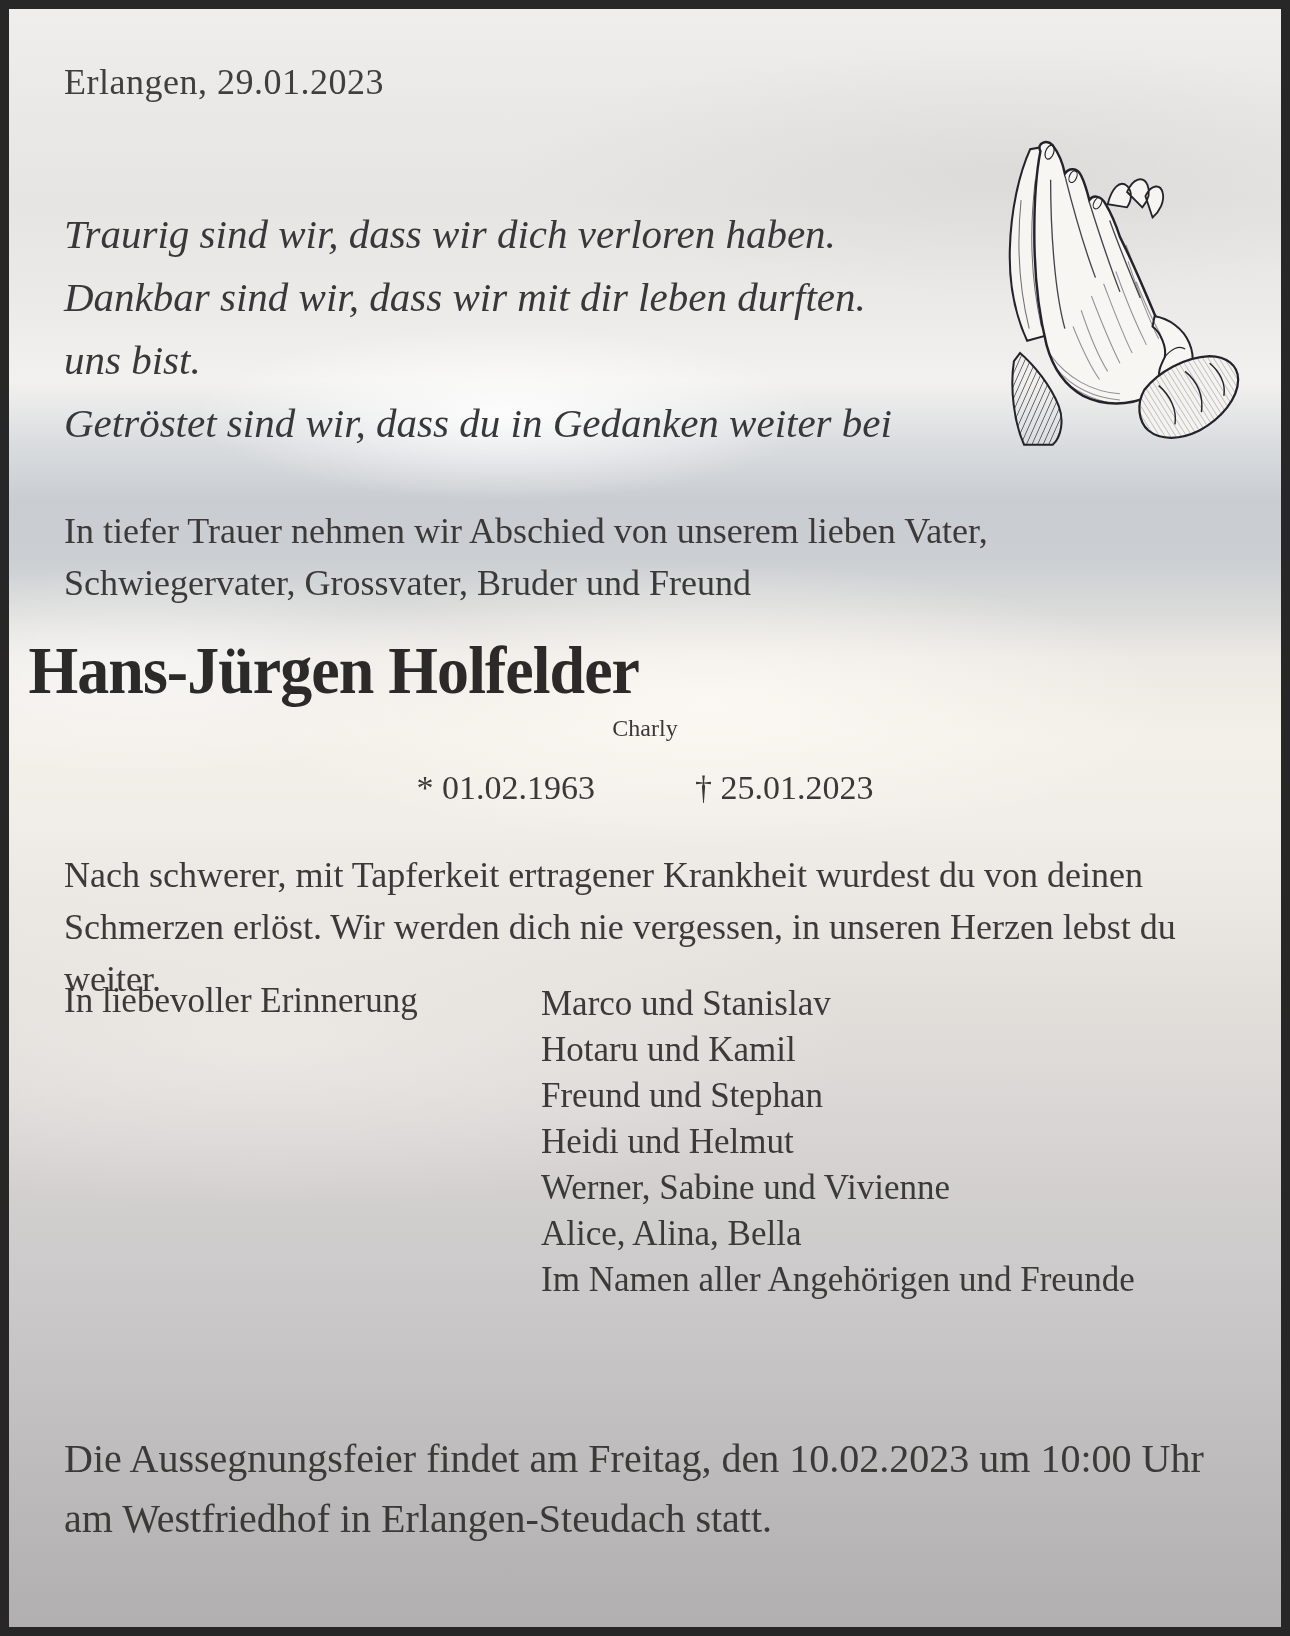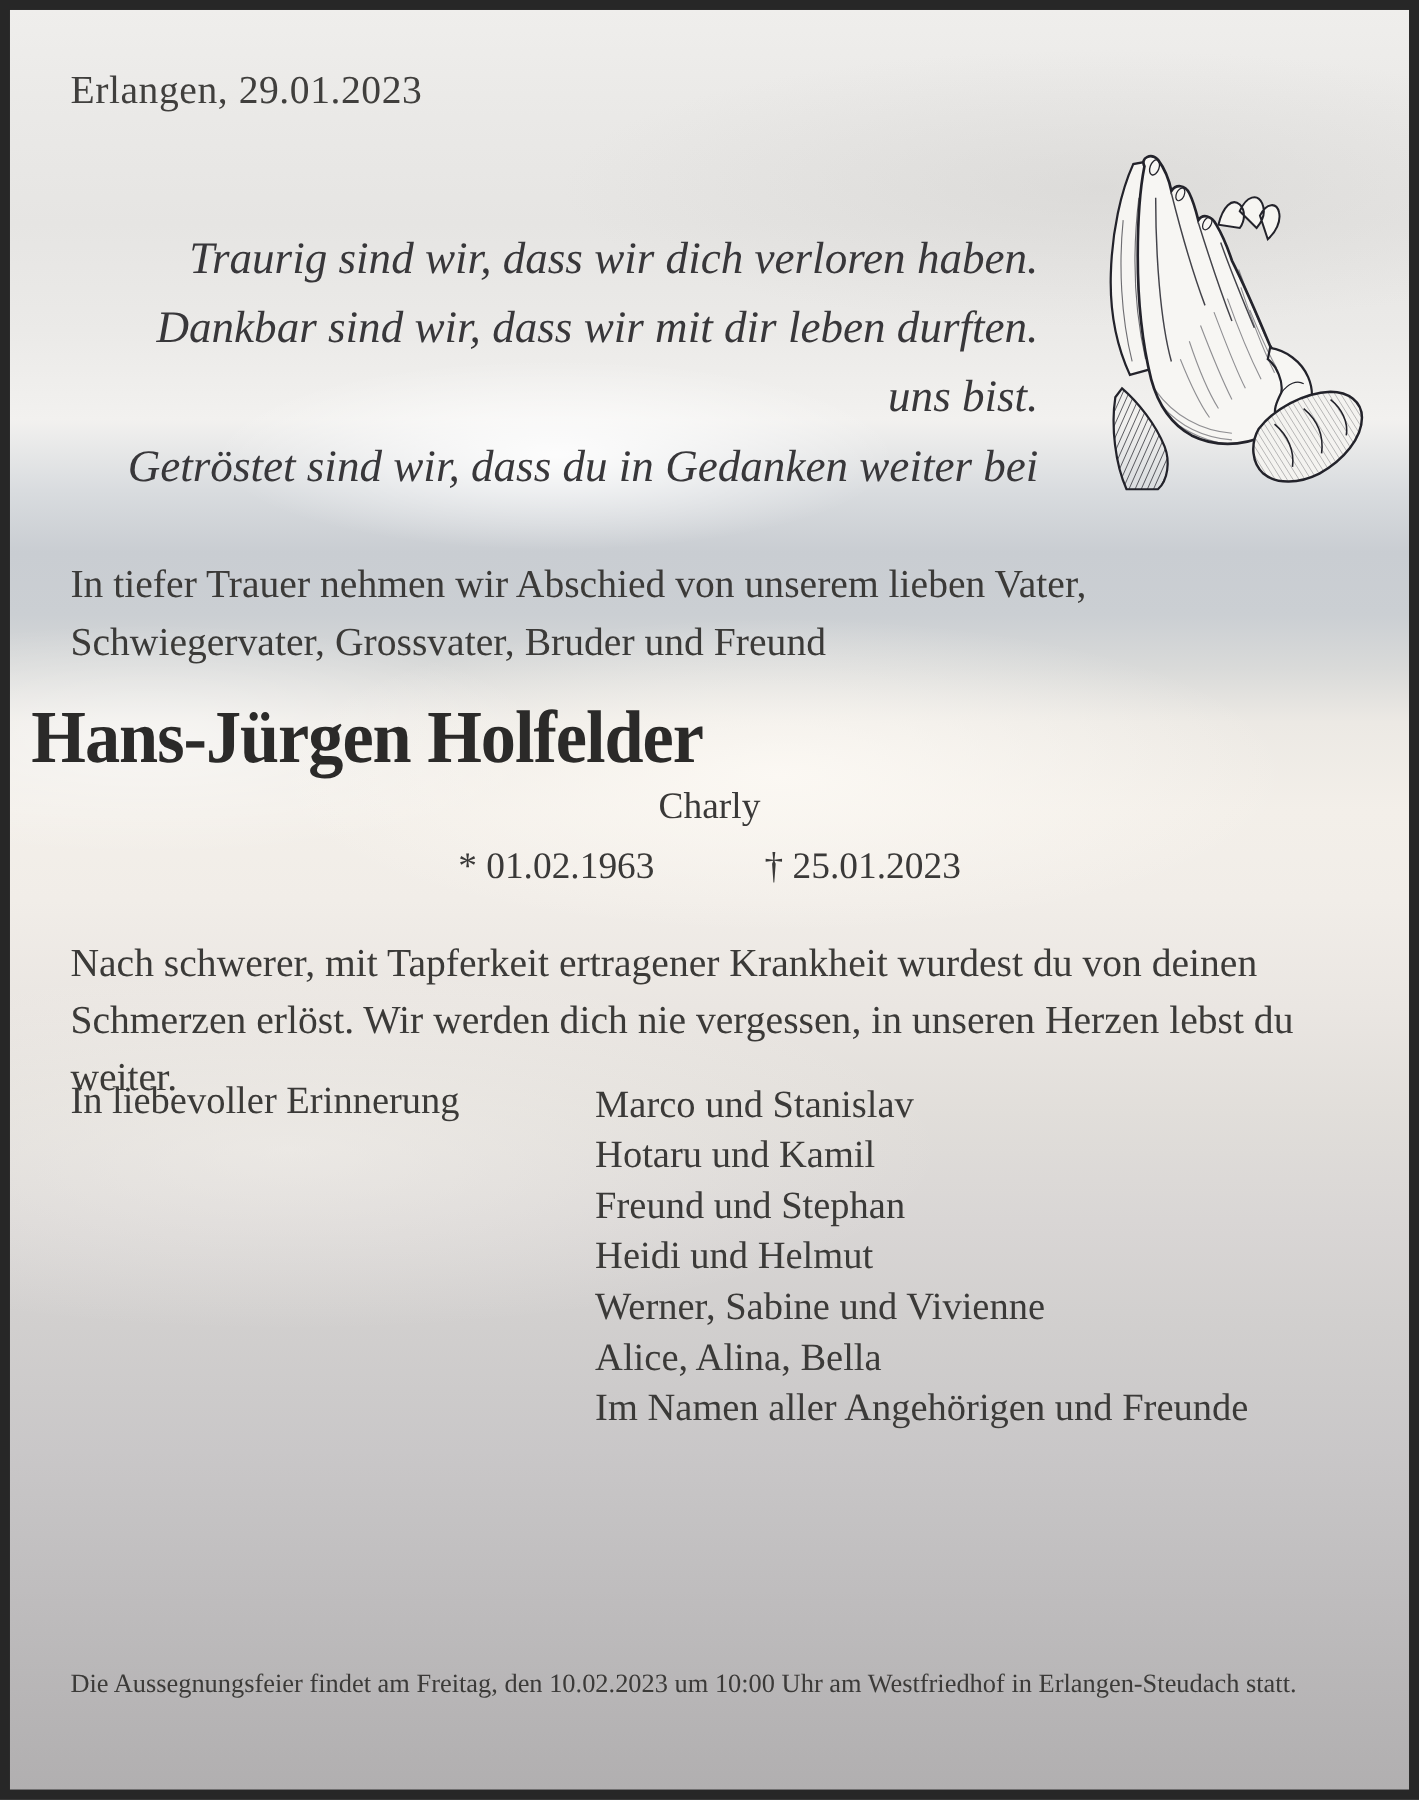--- a/index.html
+++ b/index.html
@@ -24,63 +24,63 @@
         #d9dad9 37%, #ece9e4 40%, #f3efe9 45%, #f1ede8 50%,
         #eae6e2 56%, #e1deda 62%, #d9d6d5 68%, #d1cfce 74%,
         #c9c7c8 81%, #c0bebf 88%, #b7b5b6 95%, #b1afb0 100%);
   }
   .dateline {
     position:absolute; left:55px; top:52px;
     font-size:36px; letter-spacing:.5px; color:#403f3d;
   }
   .poem {
     position:absolute; left:55px; top:194px; width:880px;
-    font-style:italic; font-size:41px; line-height:63px; color:#38373a;text-align:right;
+    font-style:italic; font-size:41px; line-height:63px; color:#38373a;
   }
   .hands {
     position:absolute; left:996px; top:130px;
     width:238px; height:318px;
   }
   .intro {
     position:absolute; left:55px; top:496px; width:1085px;
     font-size:36px; line-height:52px;
   }
   .name-row {
     position:absolute; left:0; top:622px; width:100%;
   }
   .name-row .big {
     display:inline-block;
     font-size:68px; font-weight:700; color:#2b2a29;
     letter-spacing:-1px;
     transform:scaleX(.94);
   }
   .nickname {
     position:absolute; left:0; top:706px; width:100%;
-    text-align:center; font-size:34px; color:#3a3938;
+    text-align:center; font-size:24px; color:#3a3938;
   }
   .dates {
     position:absolute; left:0; top:760px; width:100%;
     display:flex; justify-content:center; gap:100px;
     font-size:34px; color:#3a3938;
   }
   .tribute {
     position:absolute; left:55px; top:840px; width:1150px;
     font-size:36px; line-height:52px;
   }
   .remembrance {
     position:absolute; left:55px; top:972px;
     font-size:35px;
   }
   .mourners {
     position:absolute; left:532px; top:972px; width:700px;
     font-size:35px; line-height:46px;
   }
   .service {
-    position:absolute; left:55px; top:1492px; width:1165px;
-    font-size:24px; line-height:60px;
+    position:absolute; left:55px; top:1420px; width:1165px;
+    font-size:40px; line-height:60px;
   }
 </style>
 </head>
 <body>
 
 <div class="page">
 
   <div class="dateline">Erlangen, 29.01.2023</div>
 
   <div class="poem">

